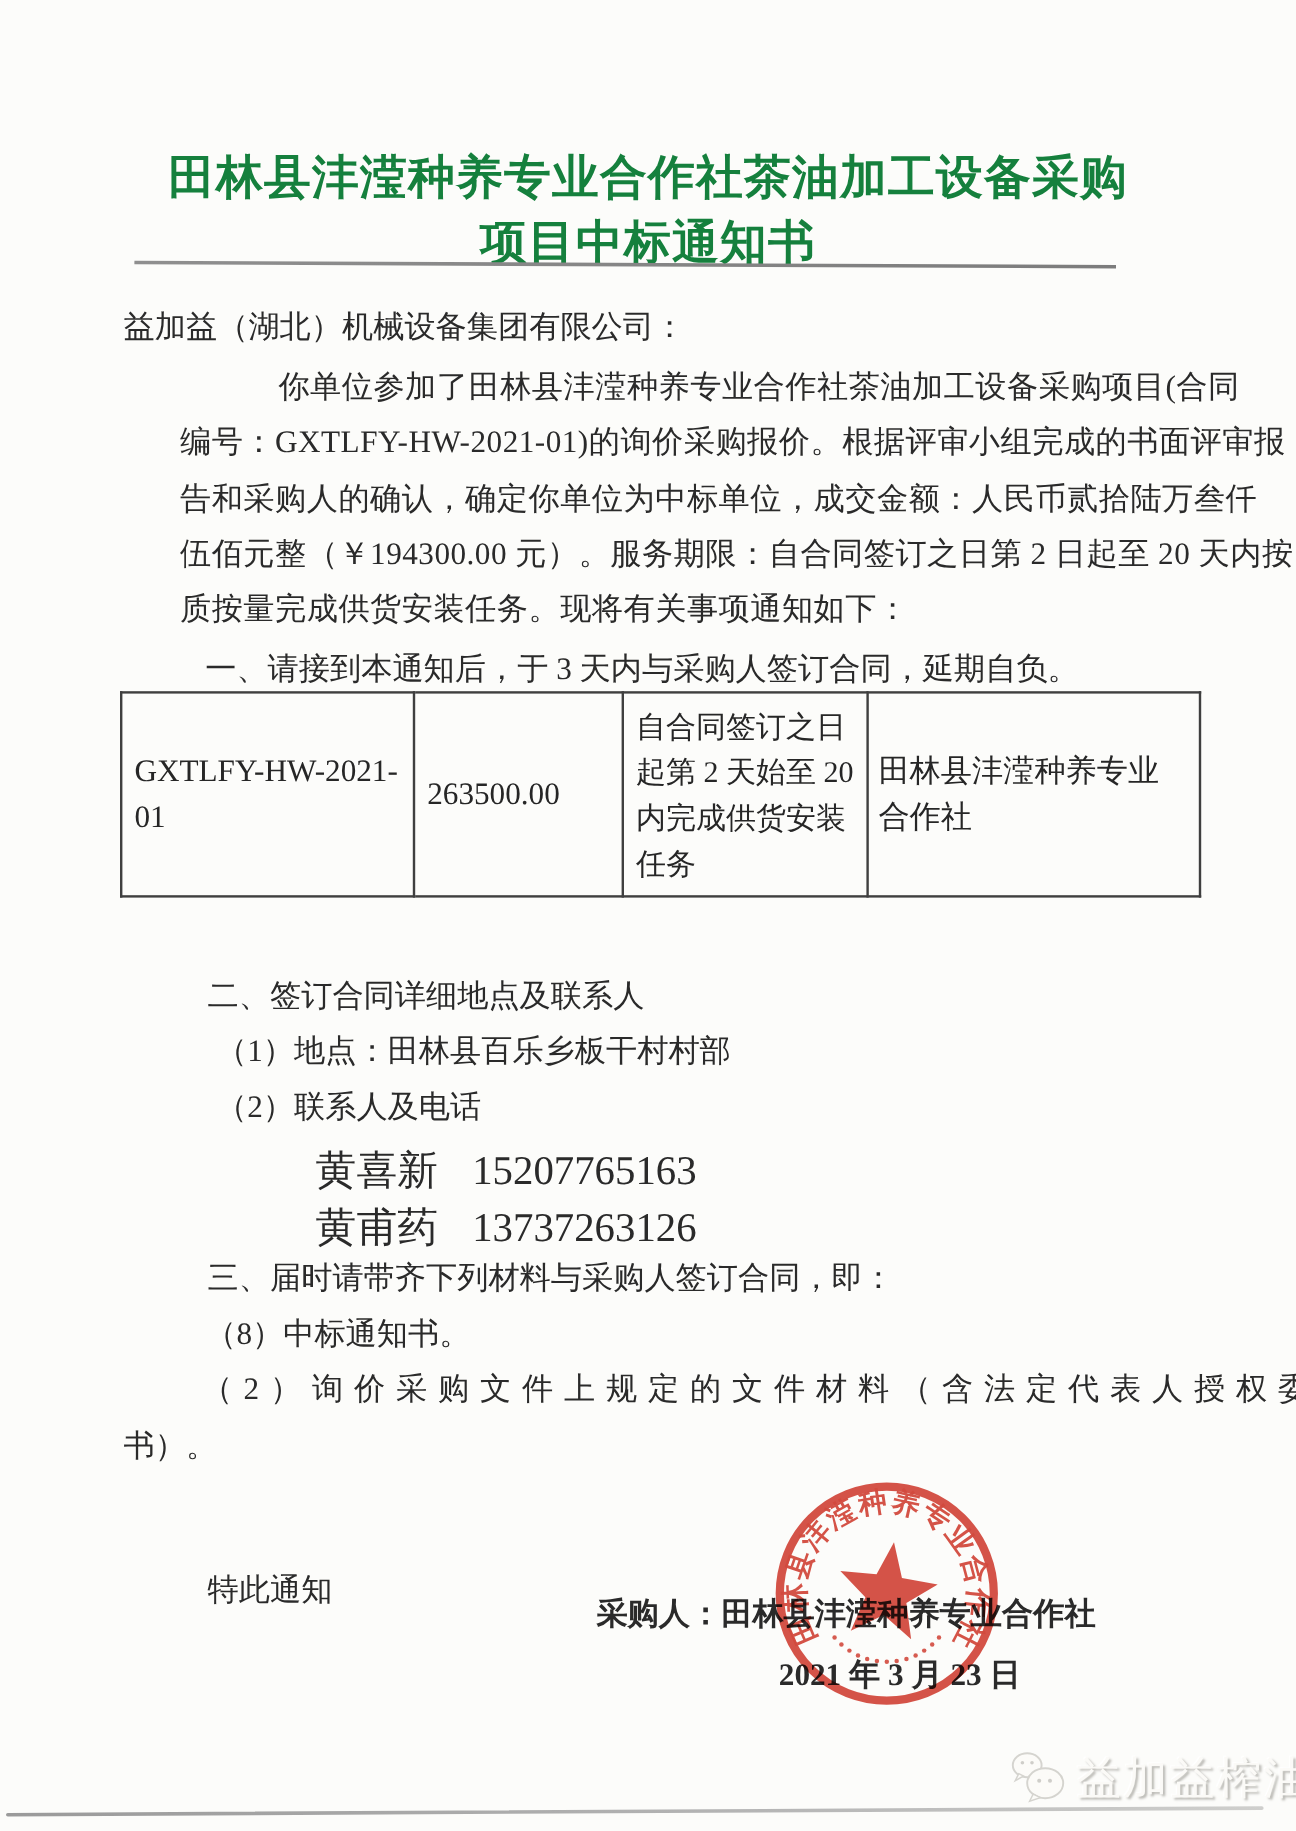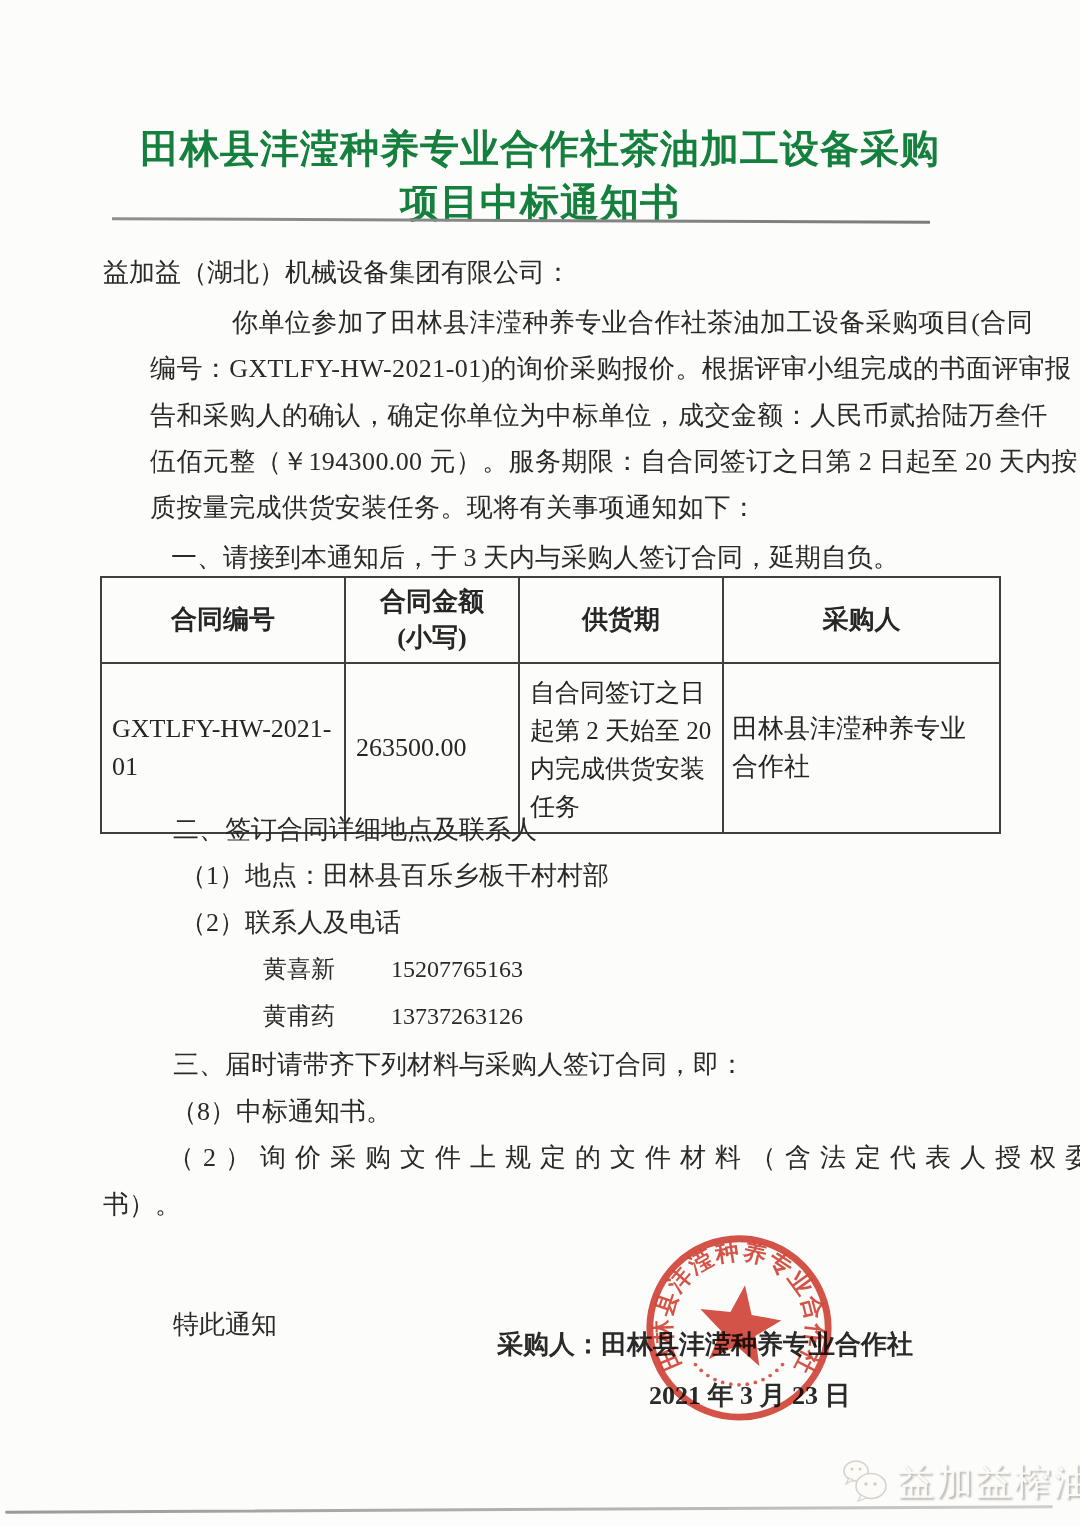--- a/index.html
+++ b/index.html
@@ -40,21 +40,21 @@
     padding:6px 10px;
     font-weight:400;
   }
   .doc-table th{
     height:67px;text-align:center;vertical-align:middle;
     font-weight:600;white-space:pre-line;line-height:36px;
   }
   .doc-table td{height:142px;vertical-align:middle;line-height:38px;}
   .doc-table .c-delivery{font-size:25px;vertical-align:top;padding-top:10px;word-break:break-all;line-height:38px;border-radius:20px;}
   .doc-table .c-purchaser{word-break:break-all;padding:6px 8px;}
-  .contact-row{position:absolute;left:263px;font-size:24px;white-space:nowrap;}
+  .contact-row{position:absolute;left:263px;font-size:34px;white-space:nowrap;}
   .contact-row .cname{display:inline-block;width:122px;}
   .sig{position:absolute;font-size:26px;white-space:nowrap;font-weight:bold;}
   .stamp{
     position:absolute;left:641px;top:1229px;width:196px;height:196px;
     mix-blend-mode:multiply;opacity:0.92;
   }
   .watermark{
     position:absolute;left:841px;top:1457px;height:50px;
     display:flex;align-items:center;gap:8px;
   }
@@ -97,27 +97,20 @@
   <div class="line" style="left:171px;top:541px;">一、请接到本通知后，于 3 天内与采购人签订合同，延期自负。</div>
 
   <table class="doc-table">
     <colgroup>
       <col style="width:244px">
         <col style="width:174px">
         <col style="width:204px">
         <col style="width:277px">
     </colgroup>
     <tbody>
-        <tr>
-      <th>合同编号</th>
-      <th>合同金额
-(小写)</th>
-      <th>供货期</th>
-      <th>采购人</th>
-    </tr>
     <tr>
       <td>GXTLFY-HW-2021-01</td>
       <td style="text-align:left;">263500.00</td>
       <td class="c-delivery">自合同签订之日起第 2 天始至 20 内完成供货安装任务</td>
       <td class="c-purchaser">田林县沣滢种养专业合作社</td>
     </tr>
   </tbody>
     </table>
 
   <div class="line" style="left:173px;top:813px;text-align:right;">二、签订合同详细地点及联系人</div>

